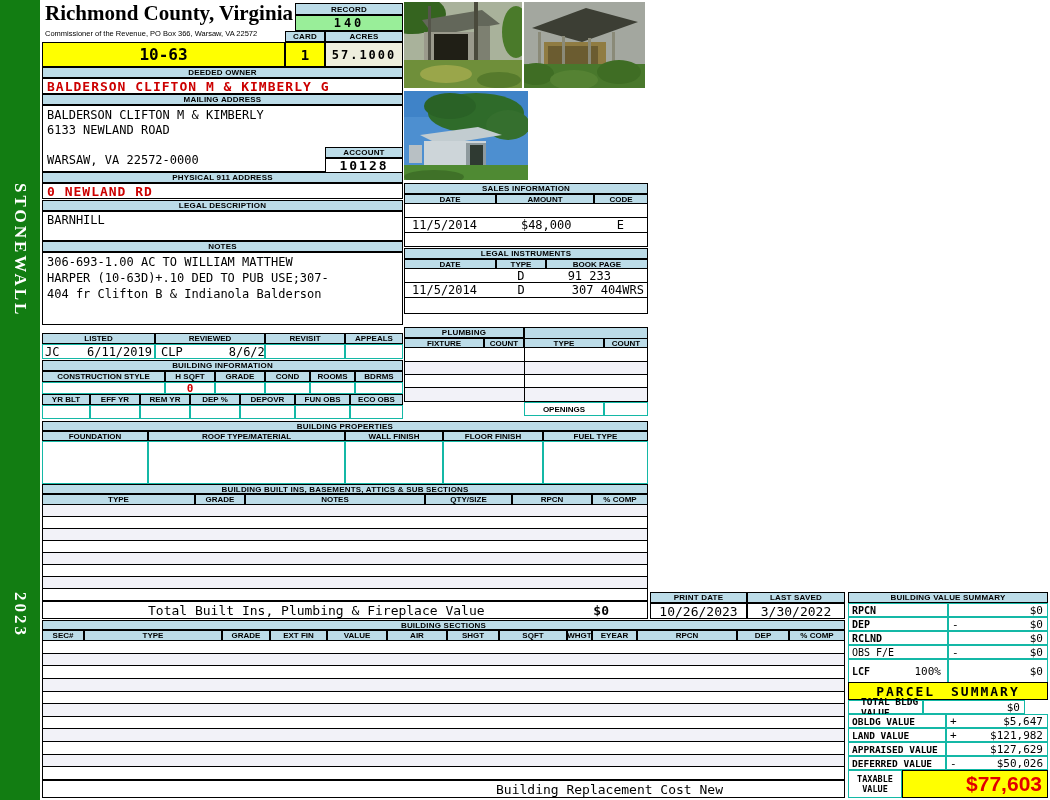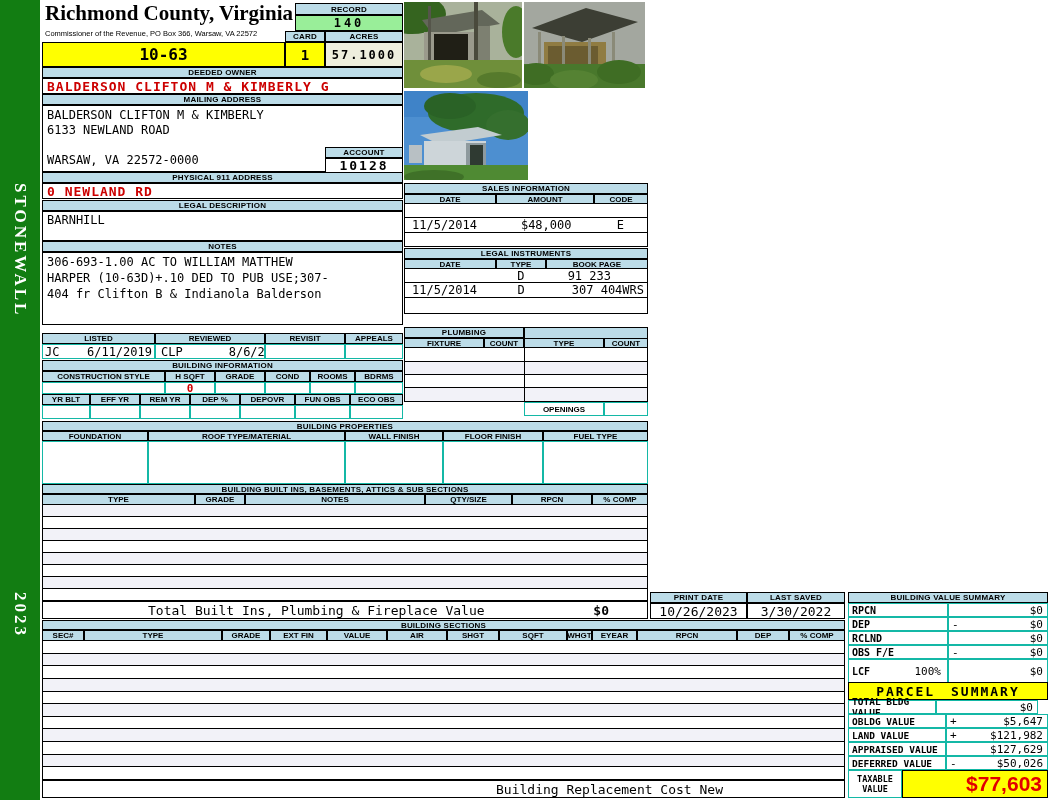--- a/index.html
+++ b/index.html
@@ -283,21 +283,21 @@
         </div>
     </div>
     <div class="flexrow" style="height:14px;">
       <div class="vc mono" style="width:100px;font-weight:bold;font-size:10px;padding-left:3px;">RCLND</div>
       <div class="vc mono" style="width:100px;font-size:11px;justify-content:space-between;padding:0 4px 0 3px;">
           <span></span>
           <span>$0</span>
         </div>
     </div>
     <div class="flexrow" style="height:14px;">
-      <div class="vc mono" style="width:100px;font-weight:bold;font-size:10px;padding-left:3px;">OBS F/E</div>
+      <div class="vc mono" style="width:100px;font-weight:normal;font-size:10px;padding-left:3px;">OBS F/E</div>
       <div class="vc mono" style="width:100px;font-size:11px;justify-content:space-between;padding:0 4px 0 3px;">
           <span>-</span>
           <span>$0</span>
         </div>
     </div>
     <div class="flexrow" style="height:24px;">
       <div class="vc mono" style="width:100px;font-weight:bold;font-size:10px;justify-content:space-between;padding:0 6px 0 3px;">
           <span>LCF</span>
           <span style="font-weight:normal;font-size:11px;">100%</span>
         </div>
@@ -325,21 +325,21 @@
     <div class="hc" style="width:56px;">% COMP</div>
   </div>
   <div class="abs stripesBS" style="left:42px;top:641px;width:803px;height:139px;"></div>
   <div class="abs mono" style="left:42px;top:780px;width:803px;height:18px;border:1px solid #000;background:#fff;display:flex;align-items:center;font-size:13px;">
     <span style="margin-left:453px;">Building Replacement Cost New</span>
   </div>
 
   <div class="abs mono" style="left:848px;top:682px;width:200px;height:18px;background:#FFFF00;border:1px solid #000;font-weight:bold;font-size:13px;letter-spacing:2px;word-spacing:6px;display:flex;align-items:center;justify-content:center;">PARCEL SUMMARY</div>
   <div class="abs" style="left:848px;top:700px;width:200px;">
     <div class="flexrow" style="height:14px;">
-      <div class="vc mono" style="width:88px;font-weight:bold;font-size:9.5px;padding-left:3px;">TOTAL BLDG VALUE</div>
+      <div class="vc mono" style="width:75px;font-weight:bold;font-size:9.5px;padding-left:12px;">TOTAL BLDG VALUE</div>
       <div class="vc mono" style="width:102px;font-size:11px;justify-content:space-between;padding:0 4px 0 3px;">
           <span></span>
           <span>$0</span>
         </div>
     </div>
     <div class="flexrow" style="height:14px;">
       <div class="vc mono" style="width:98px;font-weight:bold;font-size:9.5px;padding-left:3px;">OBLDG VALUE</div>
       <div class="vc mono" style="width:102px;font-size:11px;justify-content:space-between;padding:0 4px 0 3px;">
           <span>+</span>
           <span>$5,647</span>

